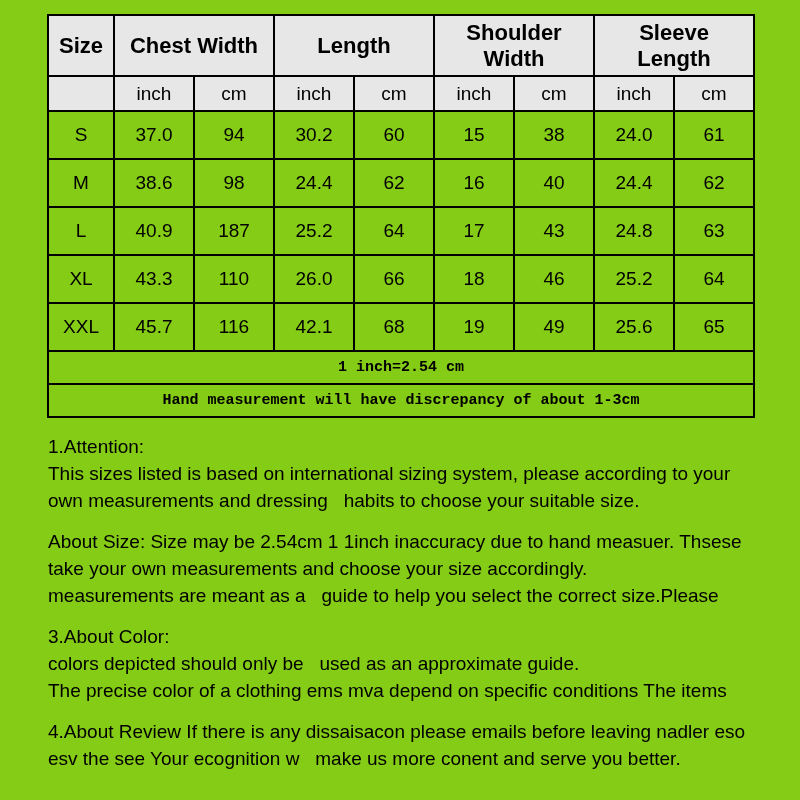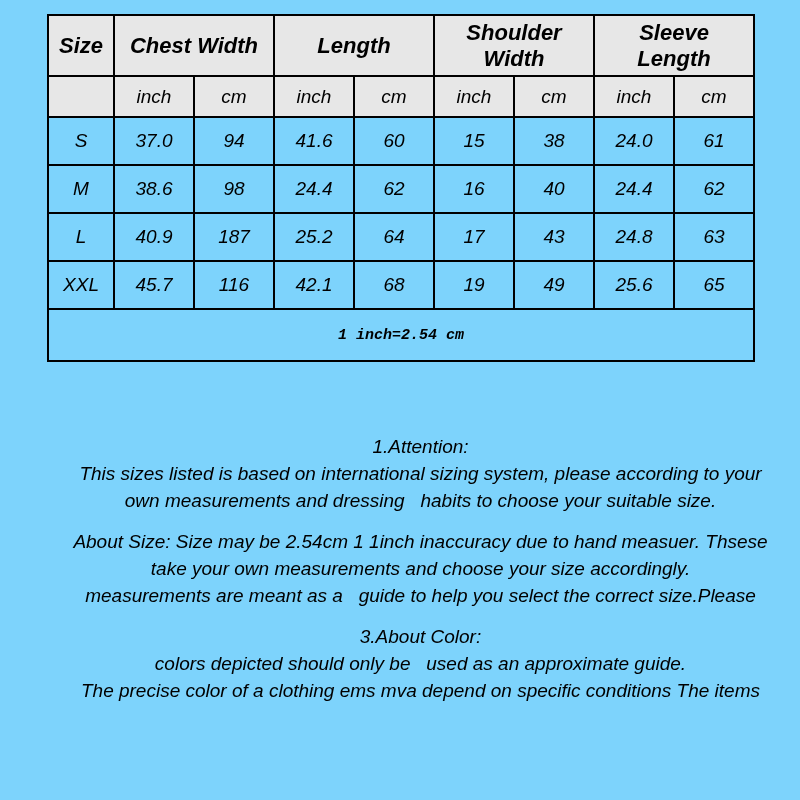--- a/index.html
+++ b/index.html
@@ -9,22 +9,21 @@
     width: 800px;
     height: 800px;
     font-family: "Liberation Sans", sans-serif;
     color: #000000;
   }
   .page {
     position: relative;
     width: 800px;
     height: 800px;
     overflow: hidden;
-    background: #7dd3fc;
-    font-style: italic;
+    background: #84cc16;
   }
 
   
   table.size-chart {
     position: absolute;
     left: 47px;
     top: 14px;
     width: 706px;
     border-collapse: collapse;
     table-layout: fixed;
@@ -38,44 +37,44 @@
     overflow: hidden;
   }
   tr.group-row { height: 61px; }
   tr.group-row th {
     background: #e7e7e7;
     font-size: 22px;
     font-weight: bold;
     line-height: 26px;
     padding: 0 10px;
   }
-  tr.units-row { height: 41px; }
+  tr.units-row { height: 35px; }
   tr.units-row th {
     background: #e7e7e7;
     font-size: 19px;
     font-weight: normal;
   }
   tbody tr { height: 48px; }
   tbody td { font-size: 19px; font-weight: normal; }
-  tfoot tr { height: 52px; }
+  tfoot tr { height: 33px; }
   tfoot td.footnote {
     font-family: "Liberation Mono", monospace;
     font-weight: bold;
     font-size: 15px;
     letter-spacing: 0px;
   }
 
   
   .notes {
     position: absolute;
     left: 48px;
     top: 433px;
     width: 745px;
   }
-  .note { margin-bottom: 14px; text-align: center; }
+  .note { margin-bottom: 14px; }
   .note-line {
     font-size: 19px;
     line-height: 27px;
     white-space: pre;
   }
 </style>
 </head>
 <body>
 
 <div class="page">
@@ -110,21 +109,21 @@
         <th>cm</th>
         <th>inch</th>
         <th>cm</th>
       </tr>
     </thead>
     <tbody>
         <tr>
           <td>S</td>
           <td>37.0</td>
           <td>94</td>
-          <td>41.6</td>
+          <td>30.2</td>
           <td>60</td>
           <td>15</td>
           <td>38</td>
           <td>24.0</td>
           <td>61</td>
         </tr>
         <tr>
           <td>M</td>
           <td>38.6</td>
           <td>98</td>
@@ -140,49 +139,67 @@
           <td>40.9</td>
           <td>187</td>
           <td>25.2</td>
           <td>64</td>
           <td>17</td>
           <td>43</td>
           <td>24.8</td>
           <td>63</td>
         </tr>
         <tr>
+          <td>XL</td>
+          <td>43.3</td>
+          <td>110</td>
+          <td>26.0</td>
+          <td>66</td>
+          <td>18</td>
+          <td>46</td>
+          <td>25.2</td>
+          <td>64</td>
+        </tr>
+        <tr>
           <td>XXL</td>
           <td>45.7</td>
           <td>116</td>
           <td>42.1</td>
           <td>68</td>
           <td>19</td>
           <td>49</td>
           <td>25.6</td>
           <td>65</td>
         </tr>
       </tbody>
     <tfoot>
       <tr>
         <td class="footnote" colspan="9">1 inch=2.54 cm</td>
       </tr>
+      <tr>
+        <td class="footnote" colspan="9">Hand measurement will have discrepancy of about 1-3cm</td>
+      </tr>
     </tfoot>
   </table>
 
   <div class="notes">
       <div class="note">
         <div class="note-line">1.Attention:</div>
         <div class="note-line">This sizes listed is based on international sizing system, please according to your</div>
         <div class="note-line">own measurements and dressing   habits to choose your suitable size.</div>
       </div>
       <div class="note">
         <div class="note-line">About Size: Size may be 2.54cm 1 1inch inaccuracy due to hand measuer. Thsese</div>
         <div class="note-line">take your own measurements and choose your size accordingly.</div>
         <div class="note-line">measurements are meant as a   guide to help you select the correct size.Please</div>
       </div>
       <div class="note">
         <div class="note-line">3.About Color:</div>
         <div class="note-line">colors depicted should only be   used as an approximate guide.</div>
         <div class="note-line">The precise color of a clothing ems mva depend on specific conditions The items</div>
       </div>
+      <div class="note">
+        <div class="note-line">4.About Review If there is any dissaisacon please emails before leaving nadler eso</div>
+        <div class="note-line">esv the see Your ecognition w   make us more conent and serve you better.</div>
+      </div>
     </div>
 
 </div>
 
 </body></html>

